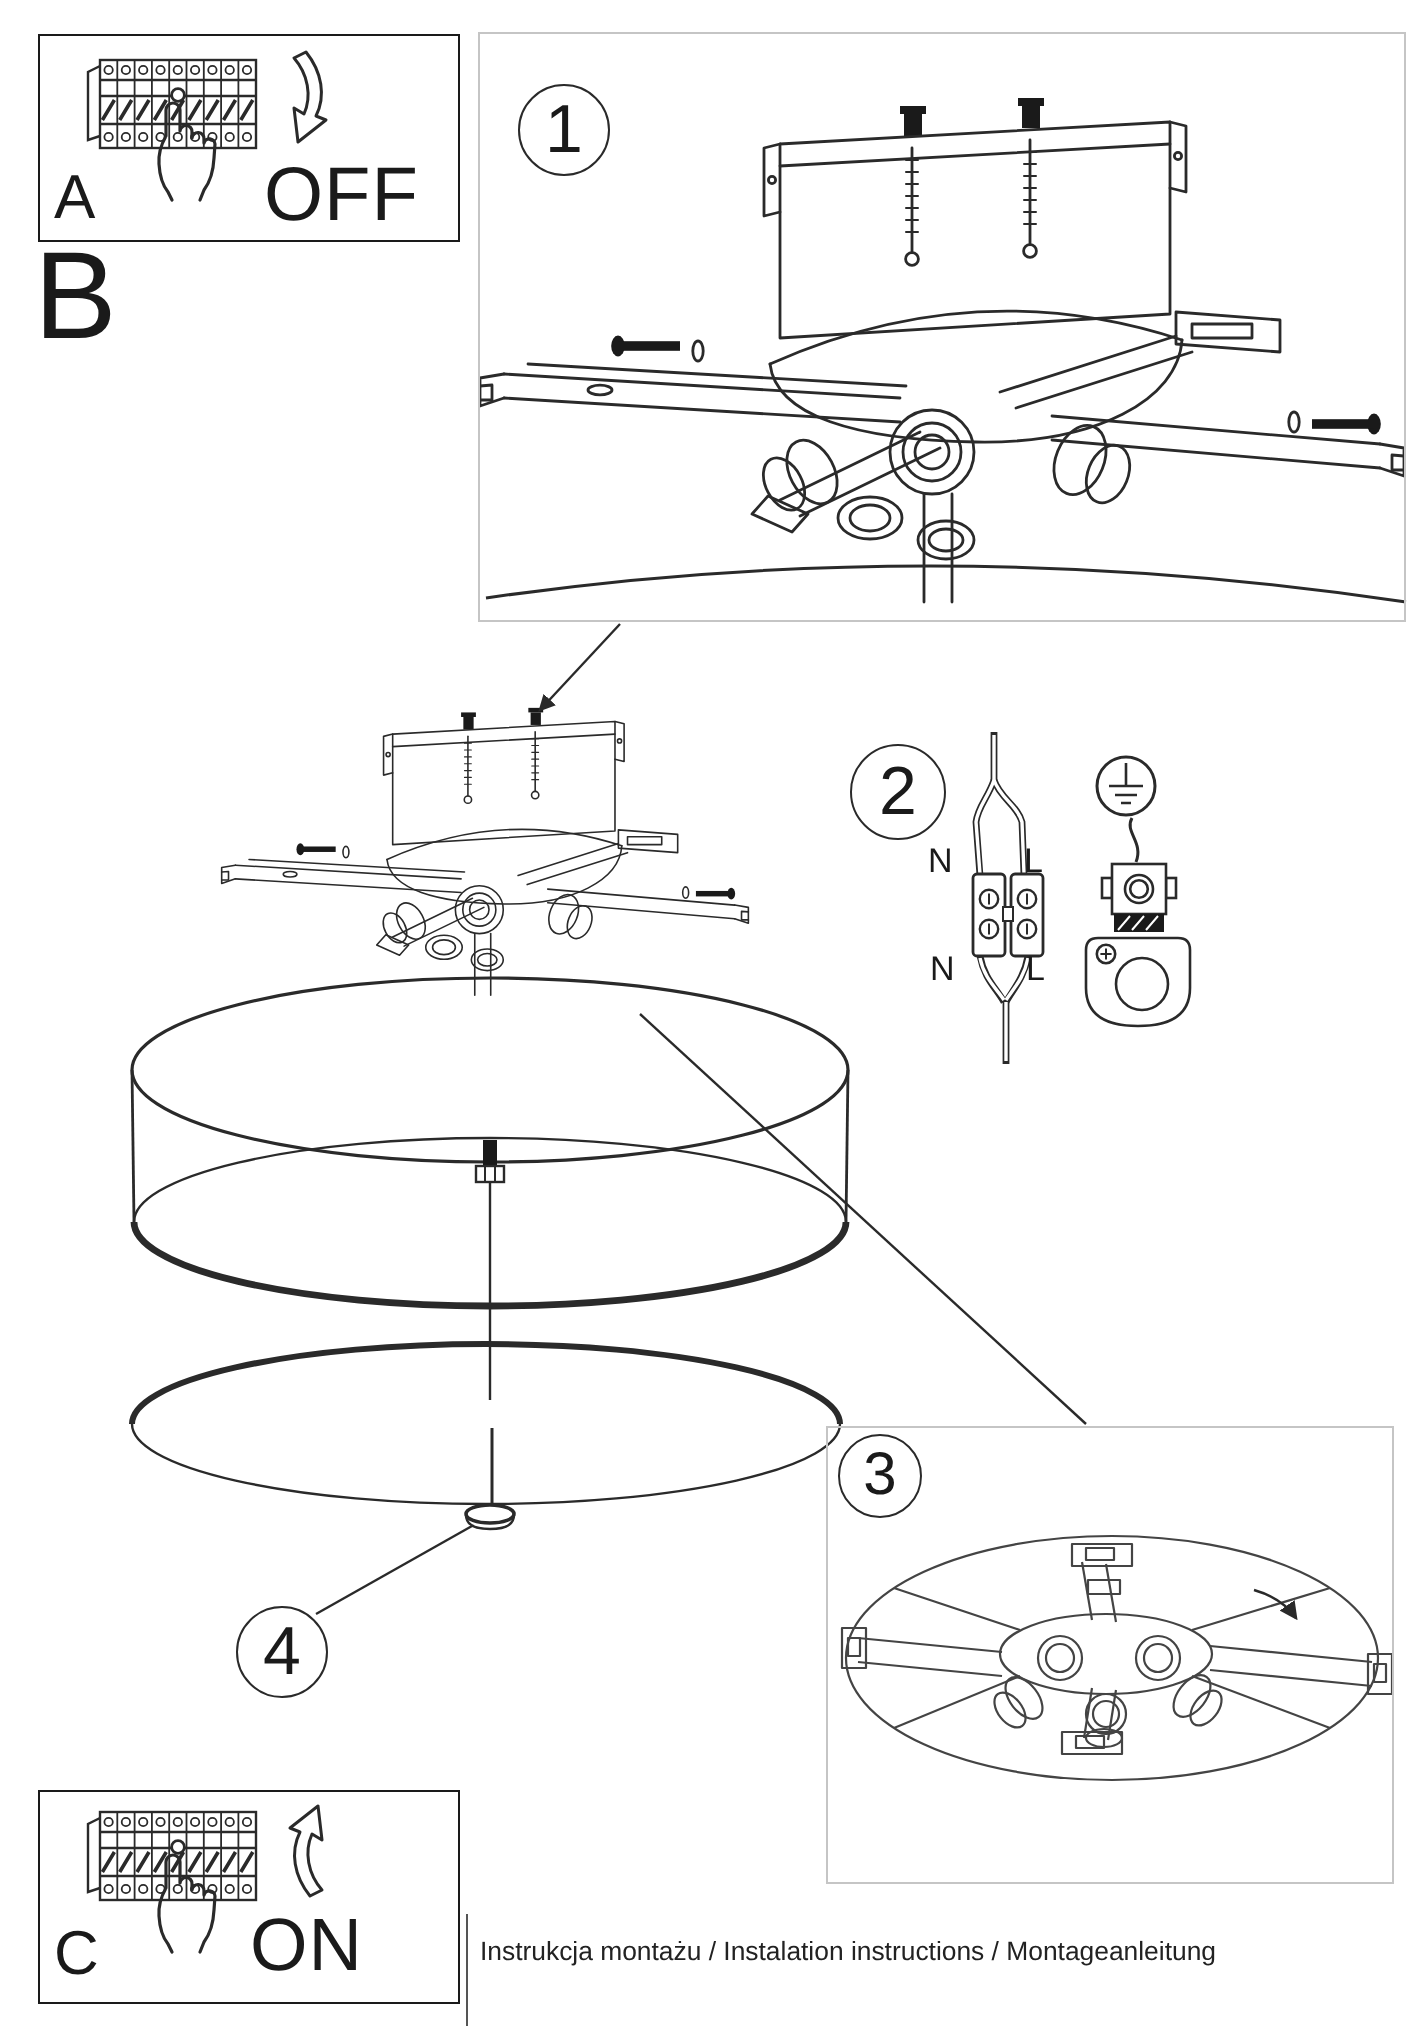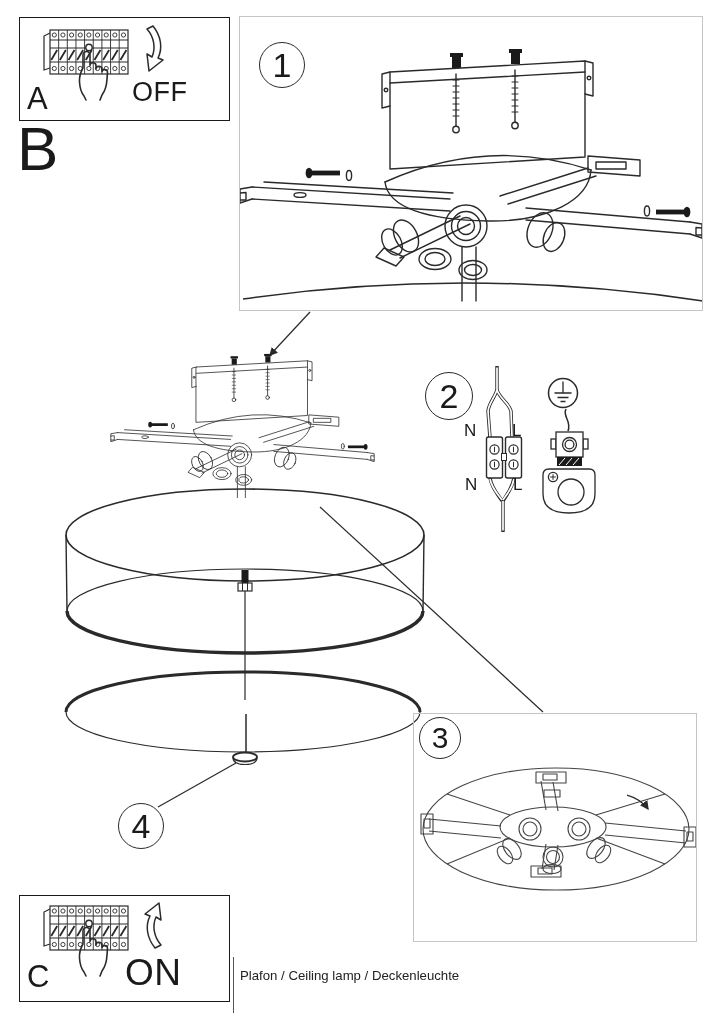--- a/index.html
+++ b/index.html
@@ -4,21 +4,21 @@
 <style>
   html,body{margin:0;padding:0;background:#fff}
   .page{position:relative;width:705px;height:1020px;background:#ffffff;overflow:hidden;
         font-family:"Liberation Sans",sans-serif;color:#1a1a1a}
   .art{position:absolute;left:0;top:0}
   .frame{position:absolute;background:transparent;box-sizing:border-box}
   .frame.dark{border:1.6px solid #1a1a1a}
   .frame.light{border:1px solid #c5c5c5}
   .label{position:absolute;line-height:1;white-space:nowrap}
   .letter-a{left:27px;top:83px;font-size:31px}
-  .word-off{left:132px;top:79px;font-size:27px;letter-spacing:.5px}
+  .word-off{left:132px;top:79px;font-size:38px;letter-spacing:.5px}
   .letter-b{left:17px;top:118px;font-size:62px}
   .letter-c{left:27px;top:961px;font-size:31px}
   .word-on{left:125px;top:954px;font-size:37px;letter-spacing:.5px}
   .nl{position:absolute;font-size:17px;line-height:1}
   .badge{position:absolute;border:1.7px solid #2a2a2a;border-radius:50%;background:#fff;
          display:flex;align-items:center;justify-content:center;line-height:1}
   .badge-1{left:259px;top:42px;width:44px;height:44px;font-size:34px}
   .badge-2{left:425px;top:372px;width:46px;height:46px;font-size:34px}
   .badge-3{left:419px;top:717px;width:40px;height:40px;font-size:30px}
   .badge-4{left:118px;top:803px;width:44px;height:44px;font-size:34px}
@@ -292,16 +292,16 @@
   <div class="label letter-b">B</div>
   <div class="label letter-c">C</div>
   <div class="label word-on">ON</div>
 
   <div class="nl" style="left:464px;top:422px">N</div>
   <div class="nl" style="left:512px;top:422px">L</div>
   <div class="nl" style="left:465px;top:476px">N</div>
   <div class="nl" style="left:513px;top:476px">L</div>
 
   <div class="footer">
-    <div>Plafon / Ceiling lamp / Deckenleuchte</div>
+    <div>Instrukcja montażu / Instalation instructions / Montageanleitung</div>
   </div>
 
 </div>
 
 </body></html>

